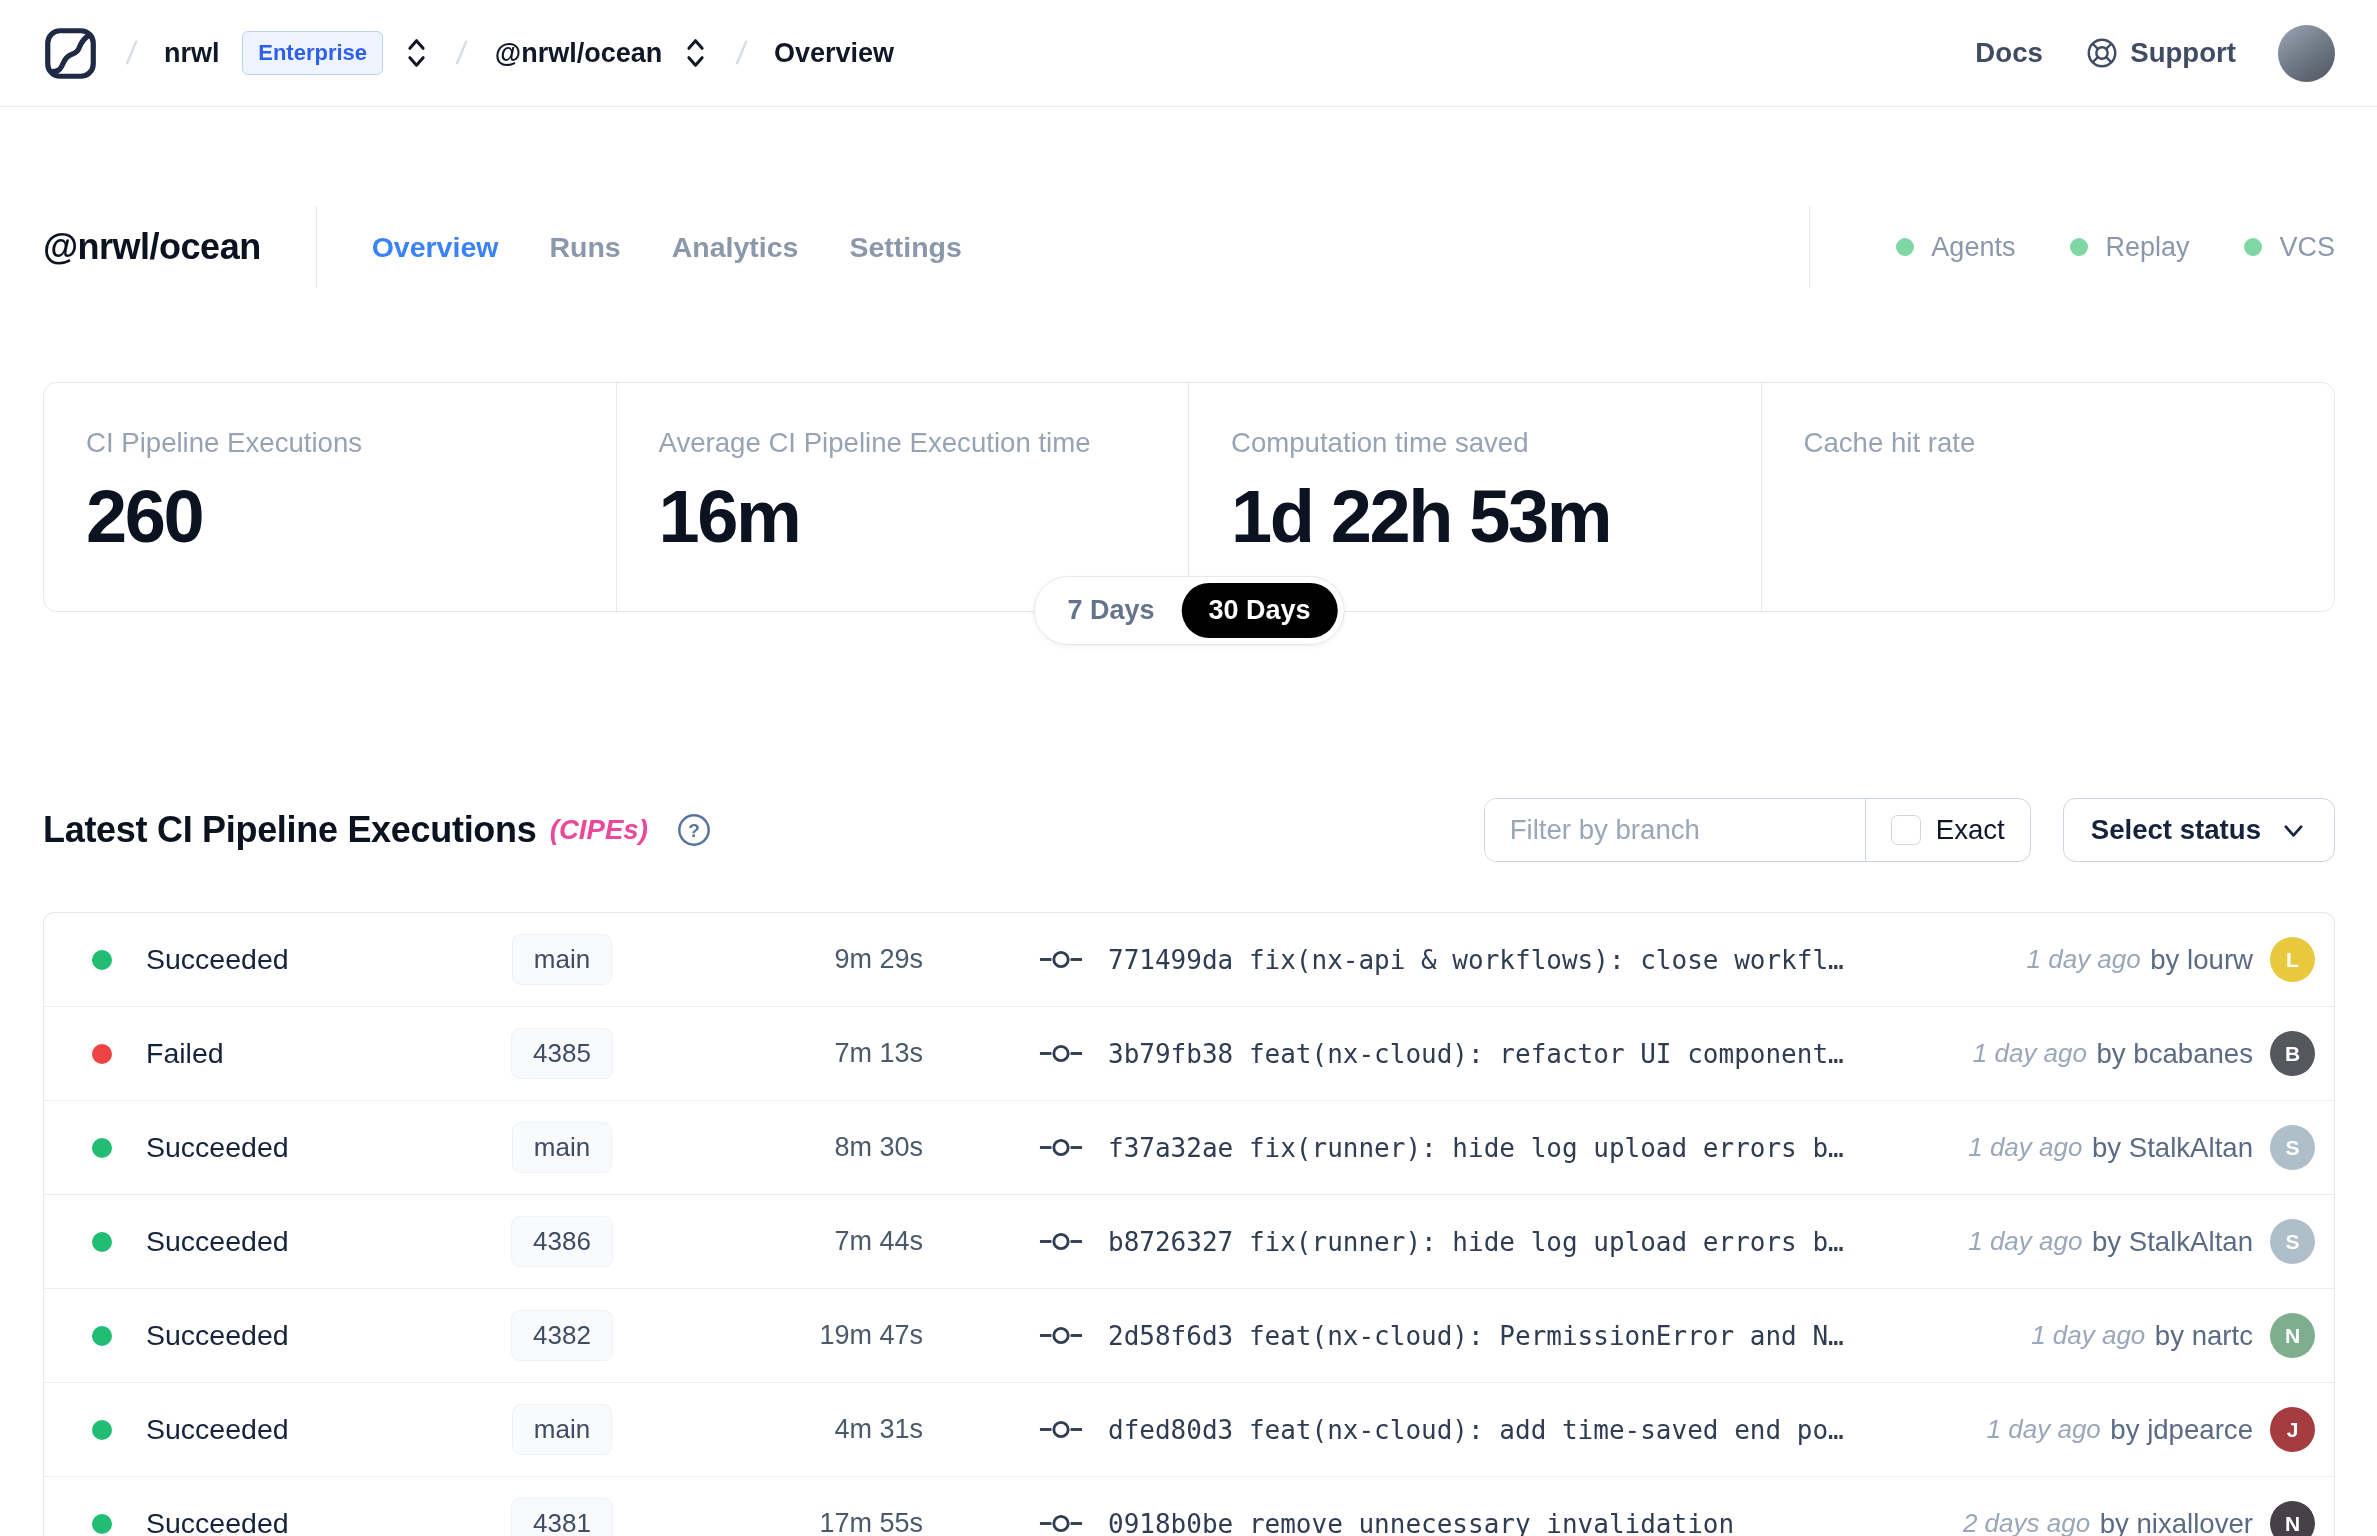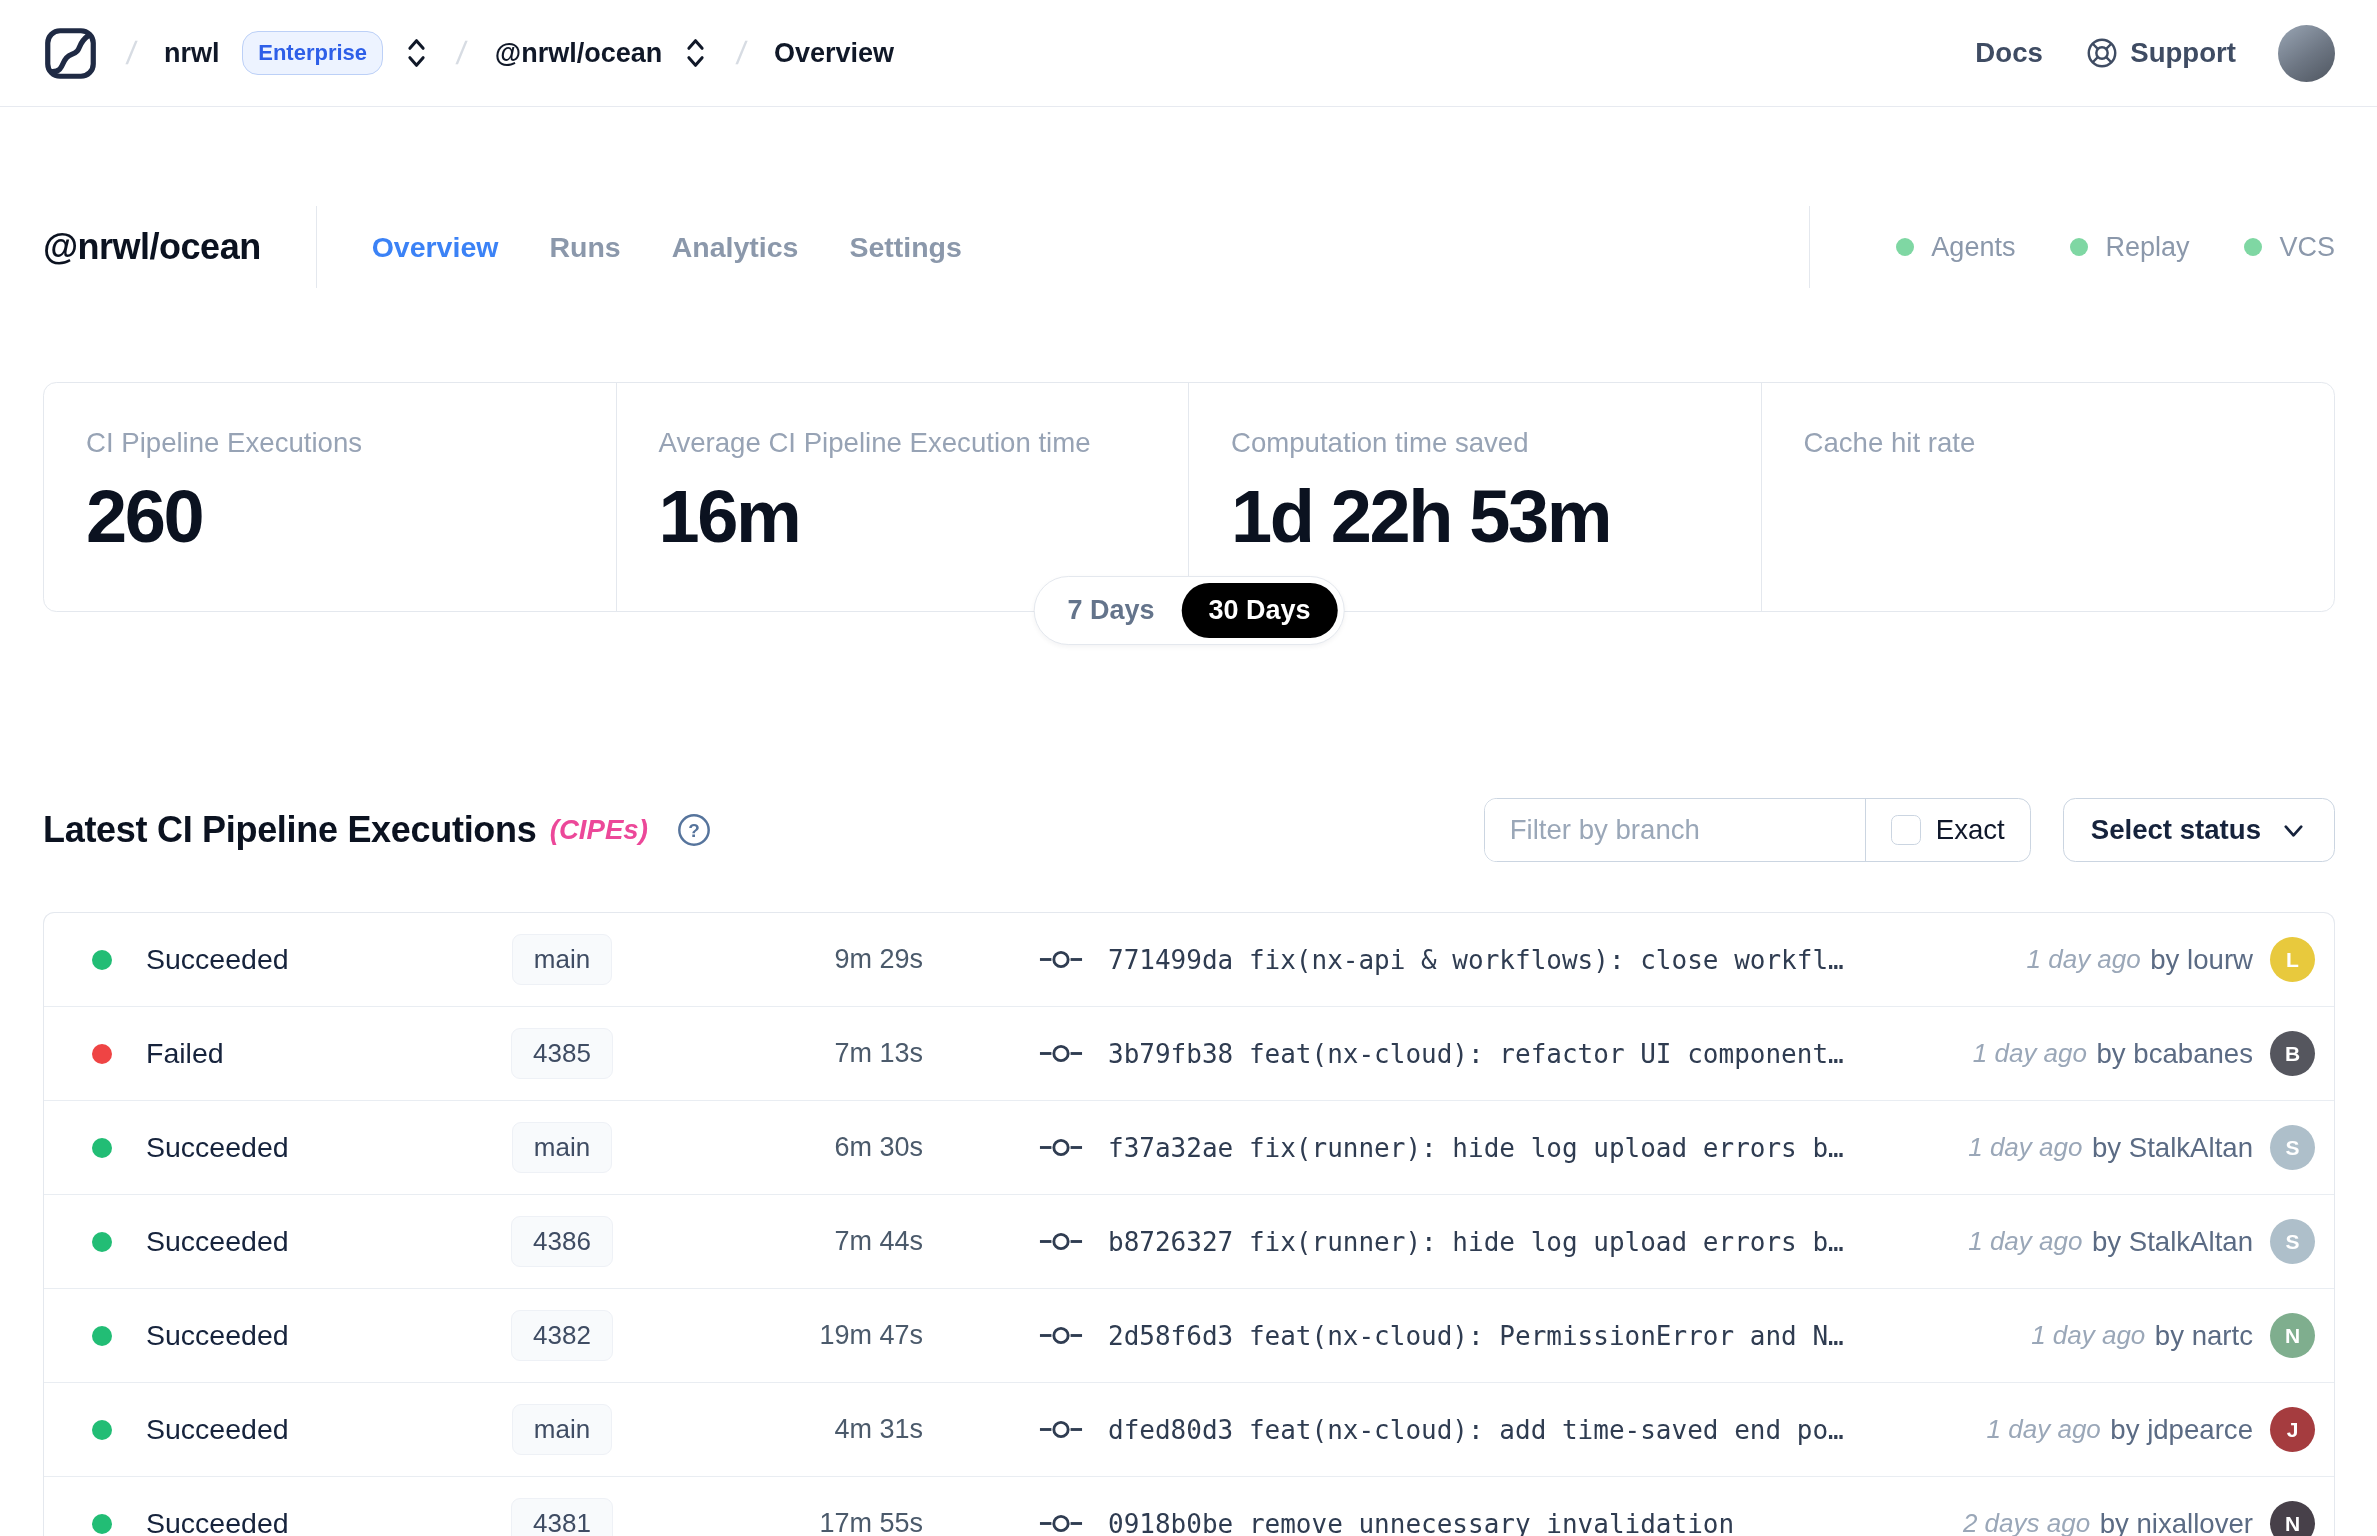--- a/index.html
+++ b/index.html
@@ -10,21 +10,21 @@
   }
 
   
   .topnav { height:107px; border-bottom:1px solid #e7eaf0; display:flex; align-items:center; padding:0 43px; }
   .crumbs { display:flex; align-items:center; gap:28.5px; }
   .logo-box { width:55px; height:55px; display:flex; align-items:center; justify-content:center; cursor:pointer; }
   .slash { color:#d7dce3; font-size:32px; font-weight:300; transform:skewX(-8deg); }
   .crumb-org, .crumb-ws, .crumb-page { font-size:27px; font-weight:700; color:#101828; cursor:pointer; }
   .badge-enterprise {
     margin-left:-5.7px; font-size:22px; font-weight:600; color:#2e5fe8; background:#edf3ff;
-    border:1px solid #bcd0f7; border-radius:16px; padding:7.6px 15px; cursor:pointer;
+    border:1px solid #bcd0f7; border-radius:6px; padding:7.6px 15px; cursor:pointer;
   }
   .selector-ic { display:inline-flex; cursor:pointer; margin-left:-7.6px; }
   .nav-right { margin-left:auto; display:flex; align-items:center; gap:42px;text-align:center; }
   .nav-link { font-size:27.6px; font-weight:600; color:#3f4c63; cursor:pointer; }
   .support { display:flex; align-items:center; gap:11.4px; cursor:pointer; }
   .avatar-top { width:57px; height:57px; border-radius:50%; display:flex; align-items:center; justify-content:center;
     color:#fff; font-size:25px; font-weight:700; background:#7d8794; cursor:pointer;
     background-image:linear-gradient(145deg, #9aa6b5 0%, #6d7683 55%, #4e555f 100%); }
 
   
@@ -273,21 +273,21 @@
           <span class="avatar" style="background-color: rgb(85, 86, 94);">B</span>
         </span>
       </div>
 
       <div class="row">
         <span class="dot" data-status="Succeeded"></span>
         <span class="row-status">Succeeded</span>
         <span class="badge-wrap">
           <span class="badge">main</span>
         </span>
-        <span class="duration">6m 30s</span>
+        <span class="duration">8m 30s</span>
         <span class="commit">
           <svg width="44" height="25" viewBox="0 0 46 26" fill="none" stroke="#2f3c51" stroke-width="3">
             <line x1="1" y1="13" x2="13" y2="13"></line>
             <circle cx="23" cy="13" r="7.5"></circle>
             <line x1="33" y1="13" x2="45" y2="13"></line>
           </svg>
           <span class="commit-text">f37a32ae fix(runner): hide log upload errors b…</span>
         </span>
         <span class="meta">
           <span class="time">1 day ago</span>

